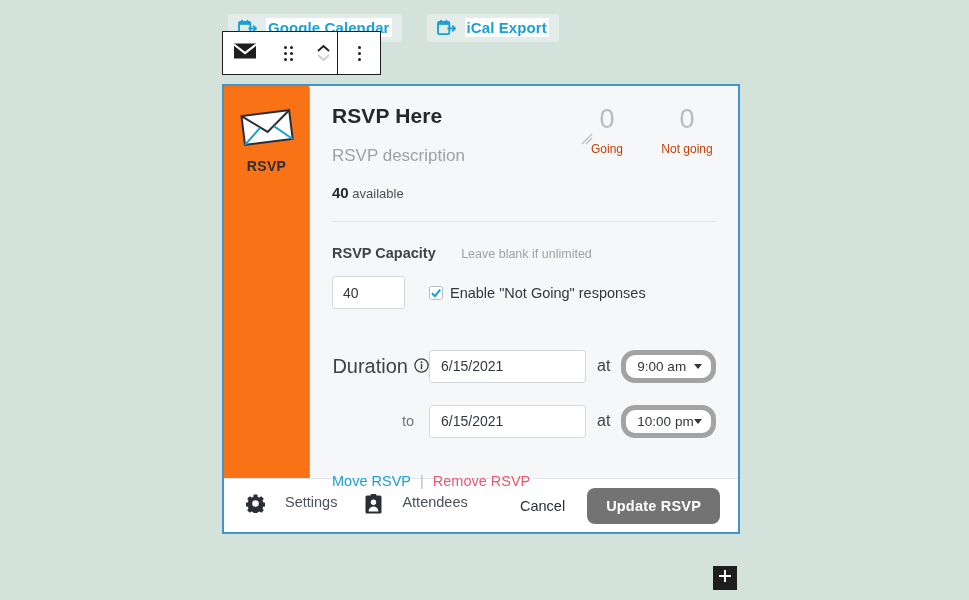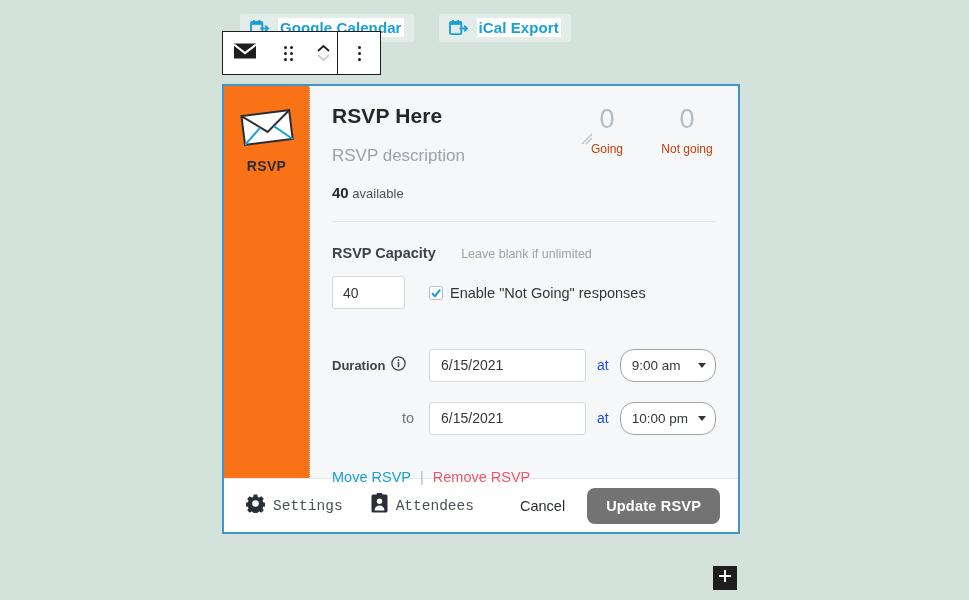--- a/index.html
+++ b/index.html
@@ -7,21 +7,21 @@
     margin: 0; padding: 0;
     width: 969px; height: 600px;
     background: #d3e2db;
     font-family: "Liberation Sans", sans-serif;
     overflow: hidden;
   }
   .stage { position: relative; width: 969px; height: 600px; }
 
   
   .export-row {
-    position: absolute; left: 240px; top: 14px;
+    position: absolute; left: 228px; top: 14px;
     display: flex; align-items: center; gap: 25px;
   }
   .export-btn {
     display: flex; align-items: center; gap: 9px;
     padding: 4px 10px 5px 10px;
     background: #e3ece8;
     border-radius: 2px;
   }
   .export-label {
     font-size: 15px; font-weight: bold; color: #1ba0d4;
@@ -110,52 +110,52 @@
   }
   .cb-wrap { display: flex; align-items: center; margin-left: 24px; }
   .cb-box {
     width: 14px; height: 14px; margin-right: 7px;
     position: relative; display: inline-block;
   }
   .cb-label { font-size: 14.5px; color: #32373c; }
 
   .dur-row { display: flex; align-items: center; margin-top: 14px; }
   .dur-row.second { margin-top: 13px; }
-  .dur-label { font-size: 13px; font-weight: bold; color: #3c434a; display: flex; align-items: center; }
+  .dur-label { font-size: 20px; font-weight: normal; color: #3c434a; display: flex; align-items: center; justify-content: flex-end; }
   .info-icon { margin-left: 6px; display: block; }
   .dur-lead { width: 97px; flex: none; }
   .dur-lead.to { text-align: right; padding-right: 15px; font-weight: normal; color: #6d757d; font-size: 14.5px; display: block; }
   .date-input {
     width: 157px; height: 33px;
     border: 1px solid #d4d8dd; border-radius: 3px; background: #fff;
     font-size: 14px; color: #32373c; padding: 0 11px;
     font-family: "Liberation Sans", sans-serif;
   }
-  .at-word { font-size: 14px; color: #1d4ed8; margin: 12px 11px; }
+  .at-word { font-size: 16px; color: #404040; margin: 12px 11px; }
   .time-select {
     width: 98px; height: 33px;
-    border: 1px solid #a3a3a3; border-radius: 14px; background: #fff;
+    border: 5px solid #a3a3a3; border-radius: 14px; background: #fff;
     font-size: 13.5px; color: #32373c;
     display: flex; align-items: center; justify-content: space-between;
     padding: 0 9px 0 11px;
   }
   .caret { border-left: 4px solid transparent; border-right: 4px solid transparent; border-top: 5px solid #32373c; }
 
   .links-row { margin-top: 31px; display: flex; align-items: center; font-size: 14.5px; }
   .link-move { color: #1ba0d4; }
   .link-sep { color: #b4bcc4; margin: 0 9px; }
   .link-remove { color: #e8586e; }
 
   
   .card-footer {
     height: 54px; background: #ffffff; border-top: 1px solid #e4e7ea;
     display: flex; align-items: center; padding: 0 18px 0 22px;
     flex: none;
   }
-  .foot-item { display: flex; align-items: center; gap: 8px; margin-right: 28px; font-family: Liberation Mono, monospace; }
+  .foot-item { display: flex; gap: 20px; margin-right: 28px; }
   .foot-lbl { font-size: 14.5px; color: #4a5159; }
   .spacer { flex: 1; }
   .cancel-btn { font-size: 14.5px; color: #2b2f35; margin-right: 22px; }
   .update-btn {
     background: #737373; color: #ffffff;
     font-size: 14.5px; font-weight: bold;
     padding: 10px 19px; border-radius: 8px; letter-spacing: .2px;
   }
 
   

